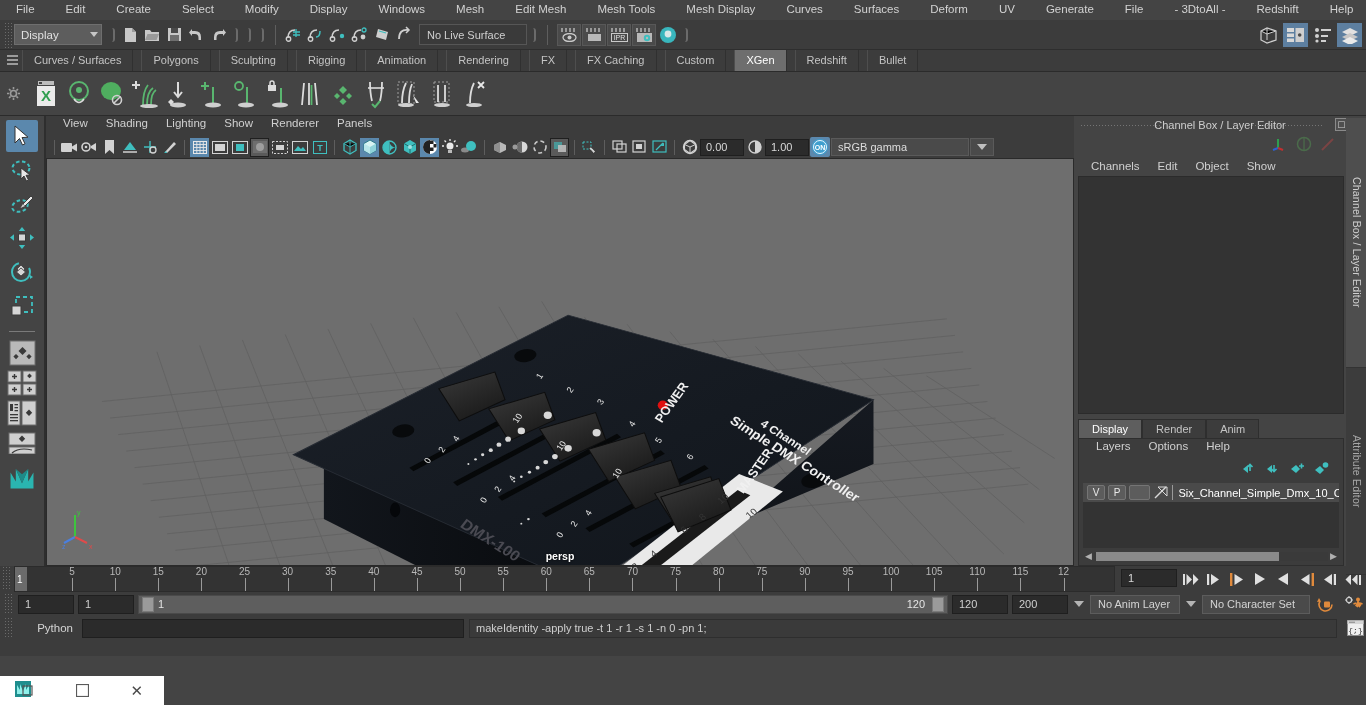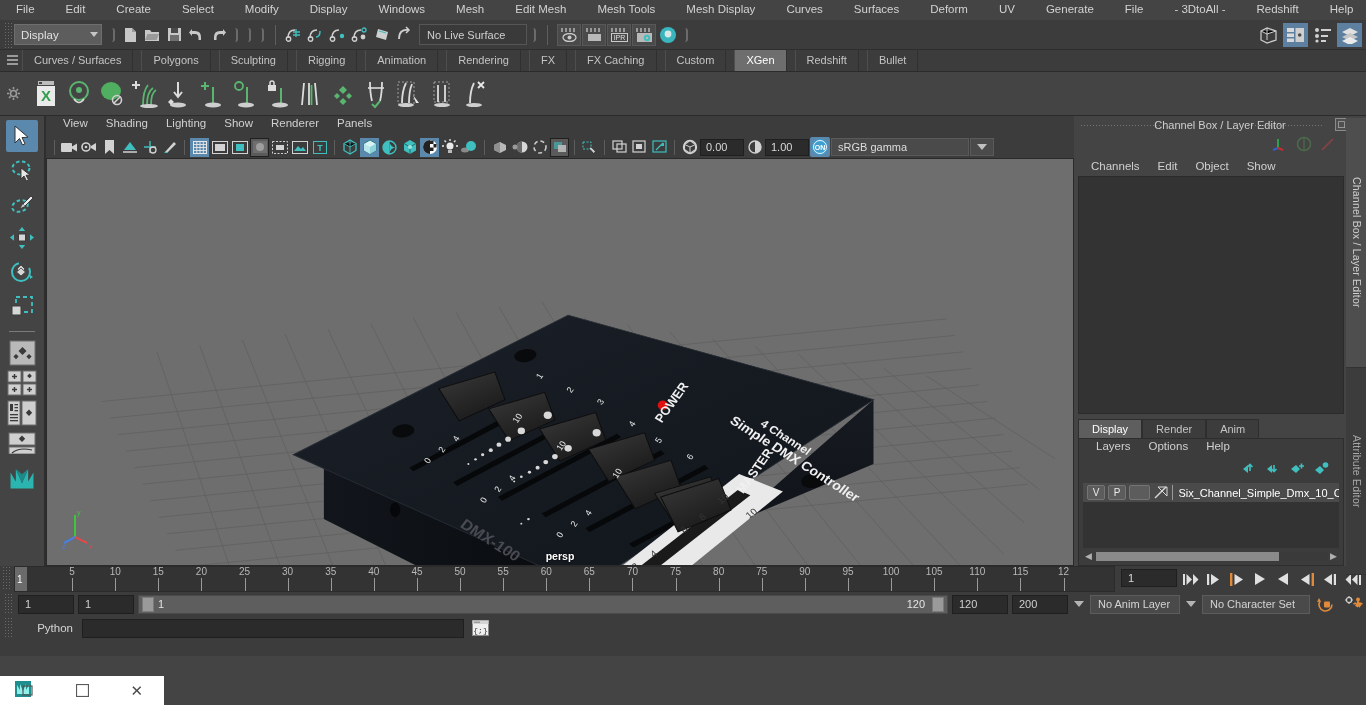--- a/index.html
+++ b/index.html
@@ -1296,20 +1296,23 @@
           <circle cx="13" cy="3.5" r="2" fill="#e08a3c"></circle>
           <path d="M13 5.5l-2 4 1.5 1 2-3zM13 5.5l2.5 3.5-1 1.5-2-3zM11 7l-2.5 1M15 7l2.5 1" stroke="#e08a3c" stroke-width="1.5" fill="#e08a3c"></path>
         </svg>
     </div>
   </div>
 
   <div class="cmdline">
     <div class="gripdots" style="height:22px;"></div>
     <div class="cmd-label">Python</div>
     <div class="cmd-input"></div>
+    <div class="cmd-output">
+      <span>makeIdentity -apply true -t 1 -r 1 -s 1 -n 0 -pn 1;</span>
+    </div>
     <div class="cmd-script">
       <svg width="17" height="16" viewBox="0 0 17 16">
           <rect x="0.5" y="0.5" width="16" height="15" fill="#efefef" stroke="#8a8a8a"></rect>
           <rect x="0.5" y="0.5" width="16" height="3.5" fill="#d4d4d4"></rect>
           <circle cx="3" cy="2.3" r="0.7" fill="#666"></circle>
           <circle cx="5" cy="2.3" r="0.7" fill="#666"></circle>
           <circle cx="7" cy="2.3" r="0.7" fill="#666"></circle>
           <text x="8.5" y="12.5" font-size="8" fill="#333" text-anchor="middle" font-family="Liberation Mono">{;}</text>
         </svg>
     </div>

